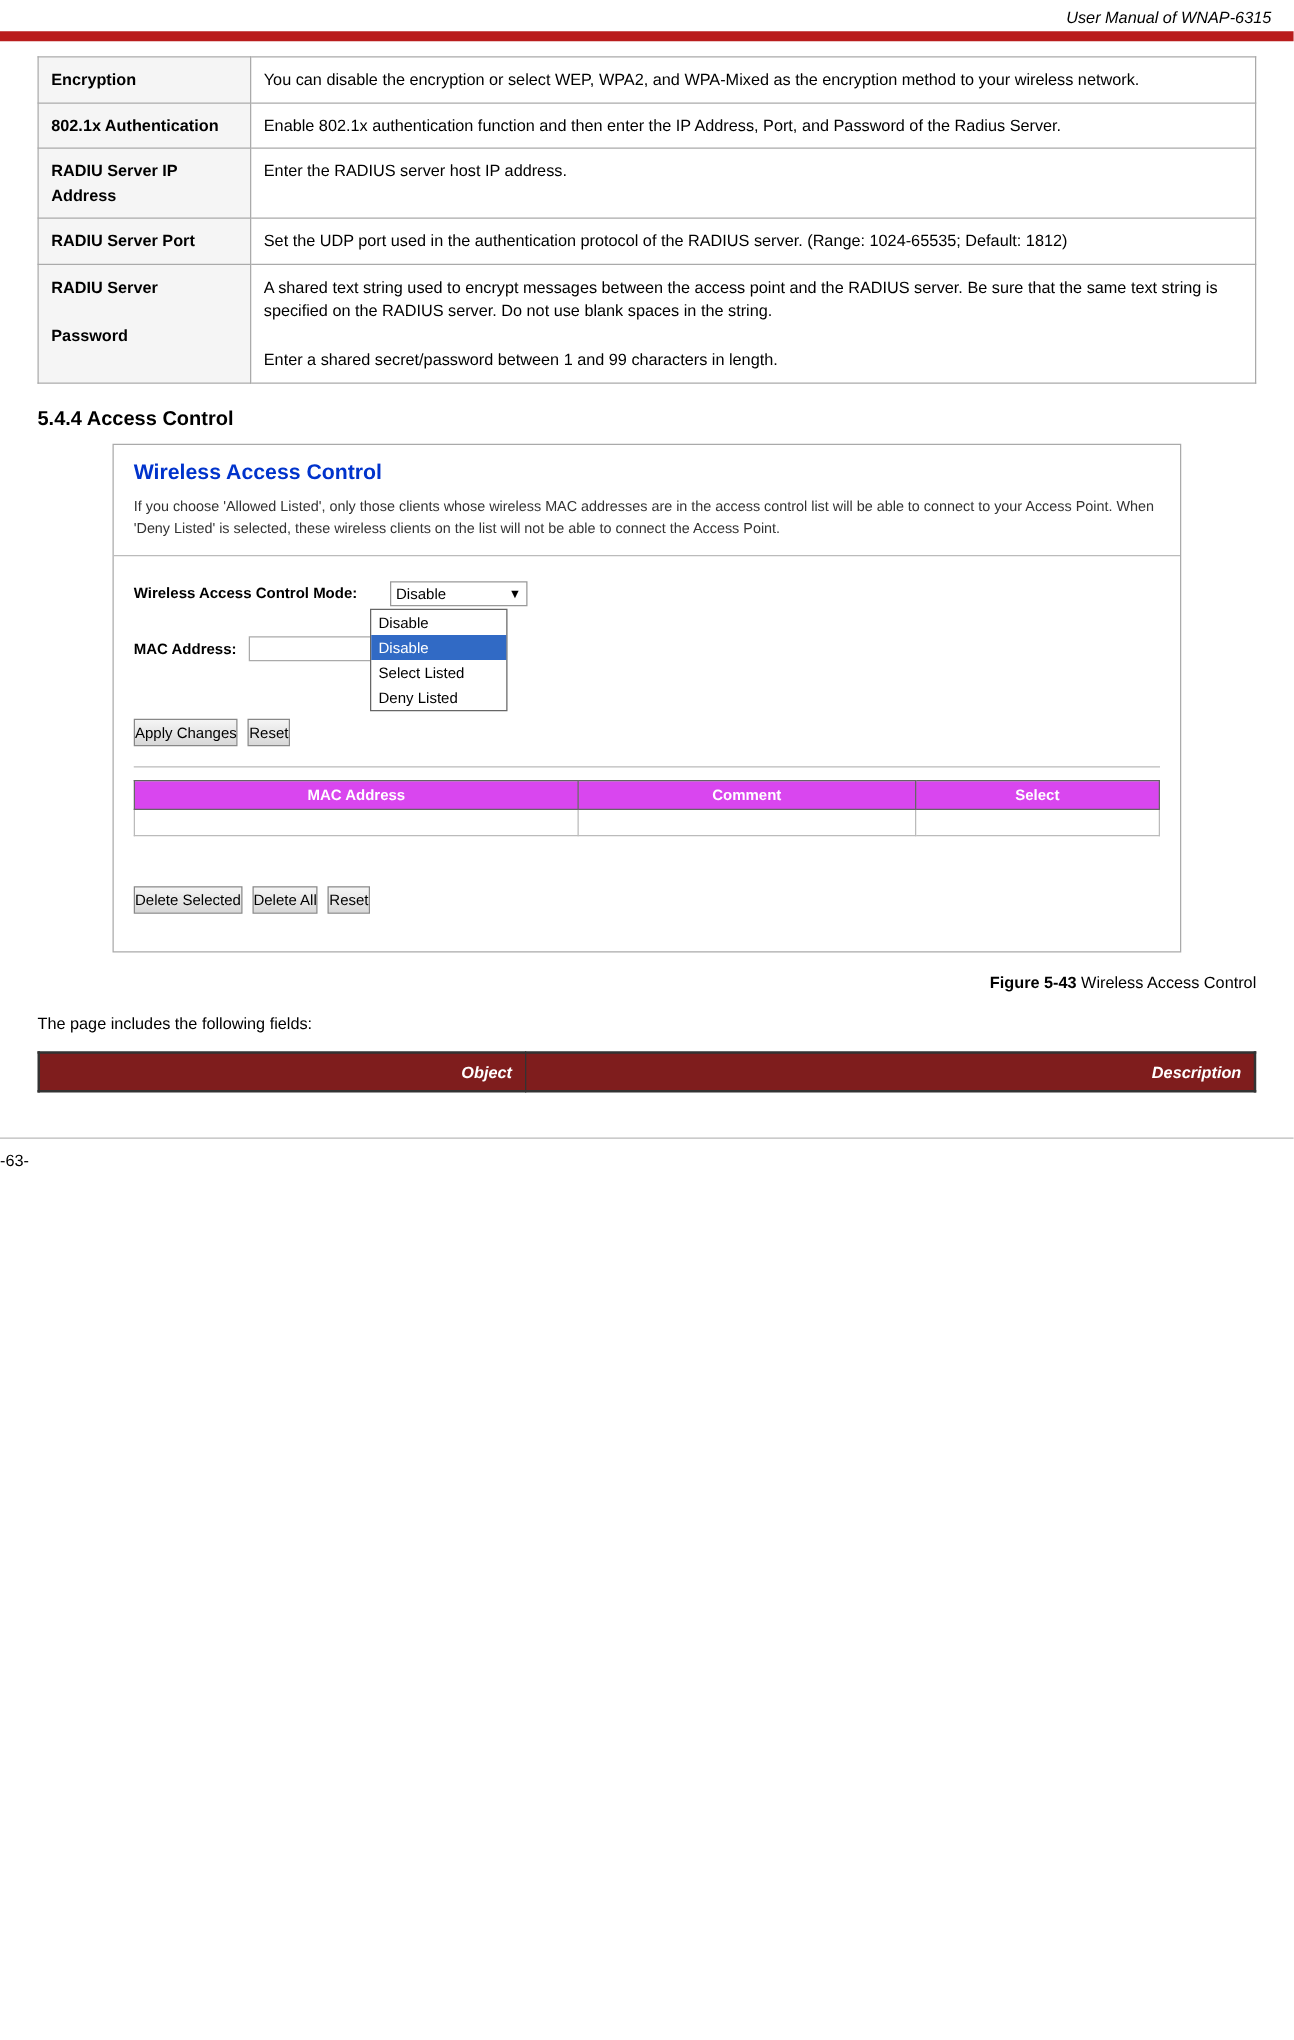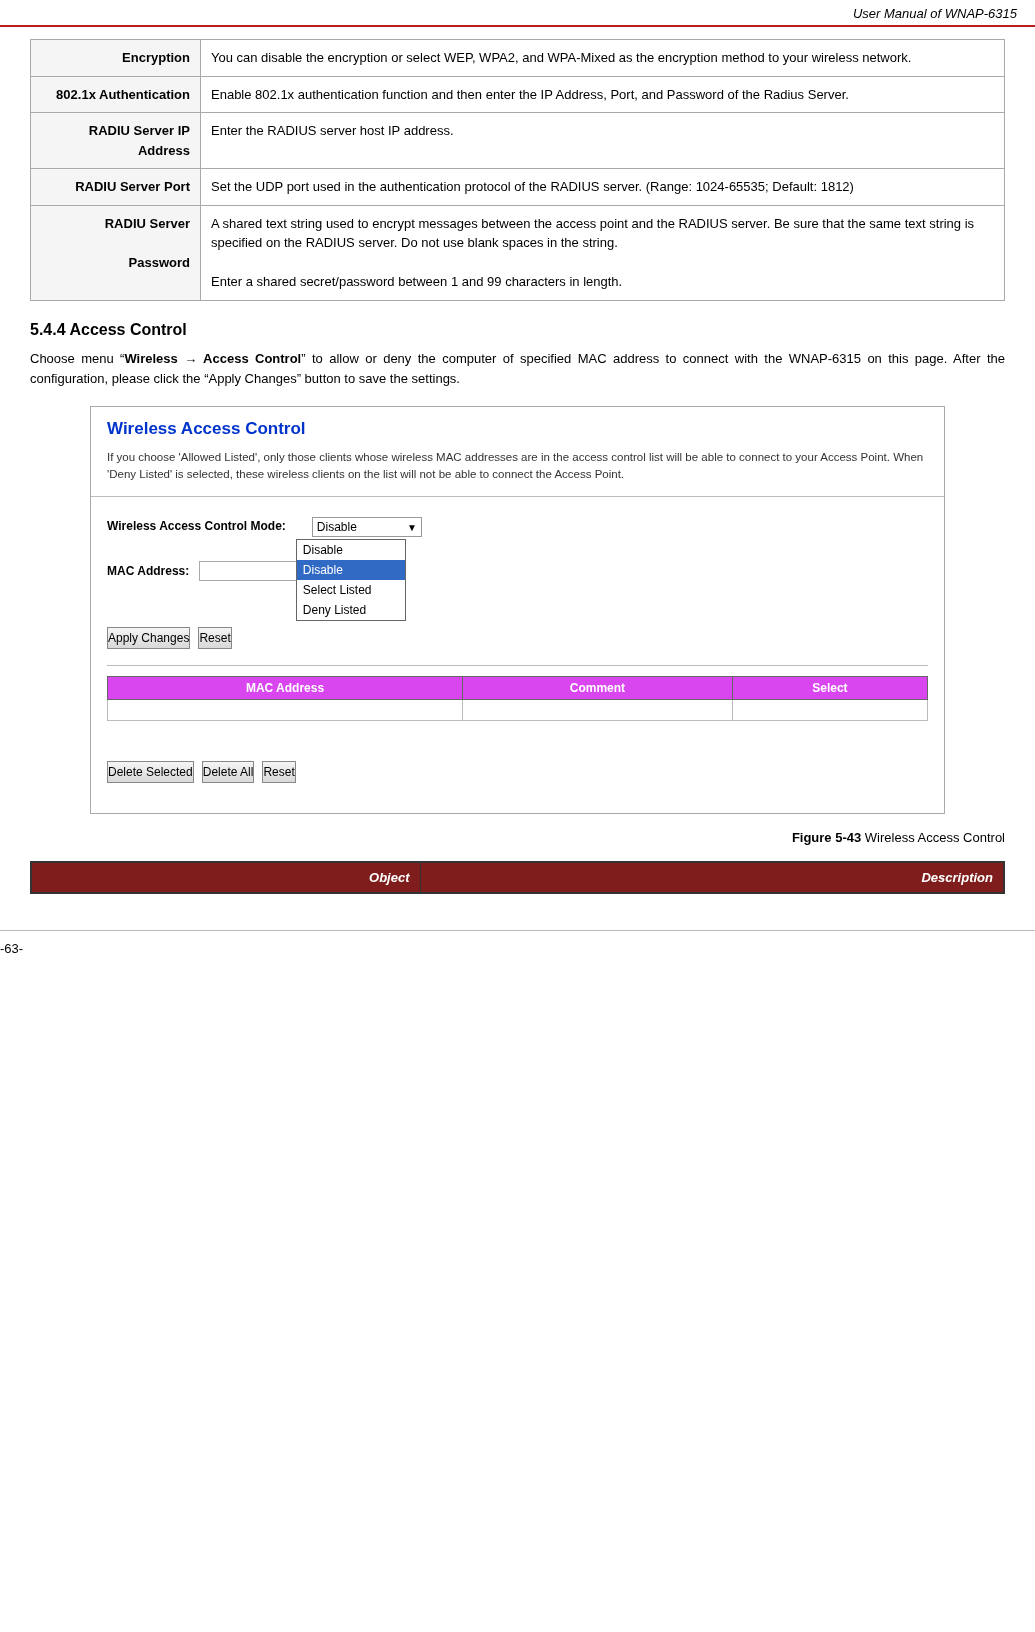--- a/index.html
+++ b/index.html
@@ -12,21 +12,21 @@
       min-height: 1632px;
       padding: 0;
     }
 
     
     .page-header {
       text-align: right;
       font-size: 13px;
       font-style: italic;
       padding: 6px 18px 4px 18px;
-      border-bottom: 2px solid #b91c1c;
+      border-bottom: 8px solid #b91c1c;
       color: #000;
     }
 
     .main-content {
       padding: 12px 30px 20px 30px;
     }
 
     
     .info-table {
       width: 100%;
@@ -38,21 +38,20 @@
       border: 1px solid #aaa;
       padding: 8px 10px;
       vertical-align: top;
       font-size: 13px;
       line-height: 1.5;
     }
     .info-table td.label-cell {
       width: 170px;
       font-weight: bold;
       background: #f5f5f5;
-      text-align: right;
     }
 
     
     .section-heading {
       font-size: 16px;
       font-weight: bold;
       margin: 18px 0 10px 0;
     }
 
     .section-desc {
@@ -282,23 +281,20 @@
       <td>
         A shared text string used to encrypt messages between the access point and the RADIUS server. Be sure that the same text string is specified on the RADIUS server. Do not use blank spaces in the string.<br><br>
         Enter a shared secret/password between 1 and 99 characters in length.
       </td>
     </tr>
   </tbody>
     </table>
 
   <div class="section-heading">5.4.4  Access Control</div>
 
-  <p class="section-desc">
-    Choose menu “<b>Wireless → Access Control</b>” to allow or deny the computer of specified MAC address to connect with the WNAP-6315 on this page. After the configuration, please click the “Apply Changes” button to save the settings.
-  </p>
 
   <div class="widget-box">
     <div class="widget-title">Wireless Access Control</div>
     <div class="widget-desc">If you choose 'Allowed Listed', only those clients whose wireless MAC addresses are in the access control list will be able to connect to your Access Point. When 'Deny Listed' is selected, these wireless clients on the list will not be able to connect the Access Point.</div>
 
     <div class="widget-body">
 
       <div class="mode-row">
         <div class="mode-label">Wireless Access Control Mode:</div>
         <div class="mode-select-wrapper">
@@ -354,20 +350,21 @@
         </div>
       </div>
 
     </div>
   </div>
 
   <div class="fig-caption">
     <b>Figure 5-43</b><span> Wireless Access Control</span>
   </div>
 
+  <p class="bottom-text">The page includes the following fields:</p>
 
   <table class="bottom-table">
     <thead>
       <tr>
         <th>Object</th>
         <th>Description</th>
       </tr>
     </thead>
     <tbody>
     </tbody>

